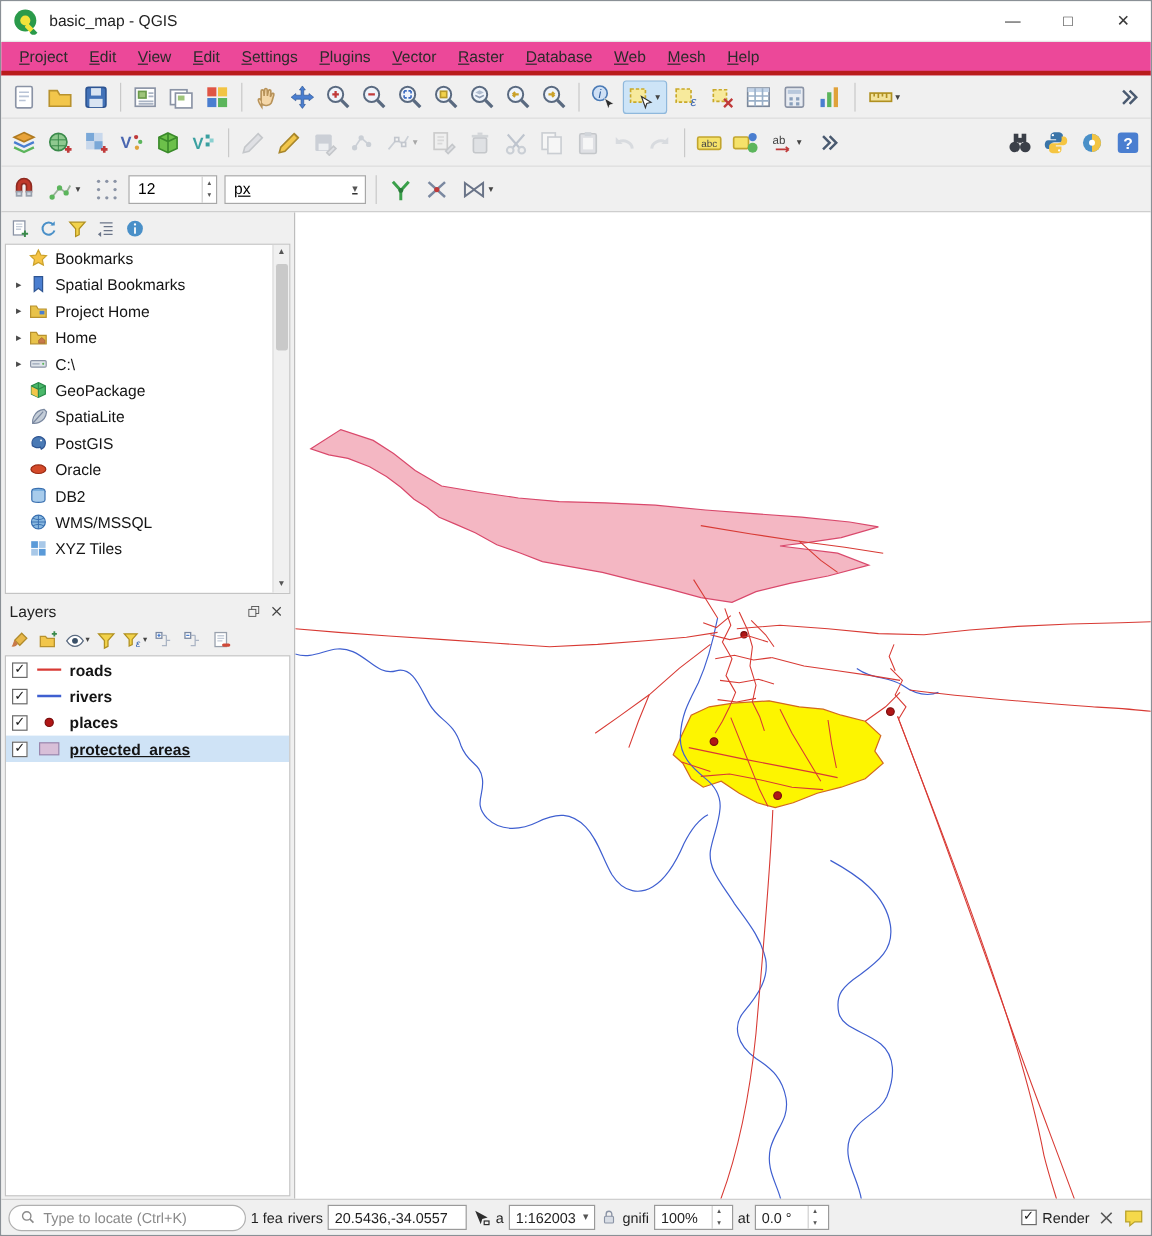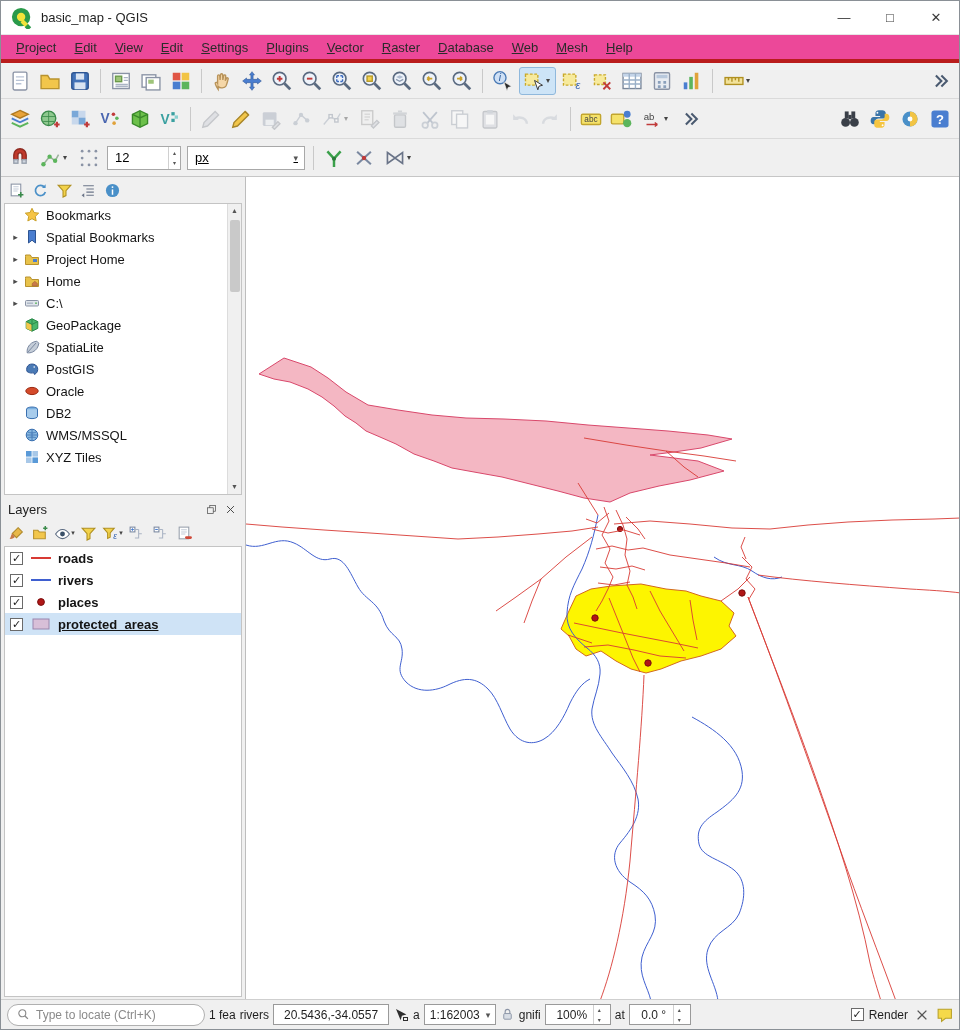--- a/index.html
+++ b/index.html
@@ -71,21 +71,21 @@
 
 .map{flex:1;background:#ffffff;border-left:1px solid #bdbdbd;position:relative;overflow:hidden}
 .map svg{position:absolute;left:0;top:0}
 
 
 .statusbar{position:absolute;left:0;right:0;bottom:0;height:30px;background:#f0f0f0;border-top:1px solid #cfcfcf;display:flex;align-items:center;padding:0 6px;gap:4px;font-size:12px;color:#1f1f1f;white-space:nowrap}
 .locate{display:flex;align-items:center;gap:6px;width:198px;height:22px;border:1px solid #b0b0b0;border-radius:11px;background:#fff;padding:0 9px;flex:0 0 auto}
 .locate input{border:none;outline:none;width:100%;font-size:12px;color:#222;font-family:inherit;background:transparent}
 .locate input::placeholder{color:#8a8a8a}
 .sb-box{height:21px;background:#fff;border:1px solid #9a9a9a;display:flex;align-items:center;font-size:12px;color:#1f1f1f;padding:0 5px}
-.sb-box .bval{flex:1;text-align:center}
+.sb-box .bval{flex:1;}
 .sb-icon{display:flex;align-items:center;justify-content:center}
 .sb-right{margin-left:auto;display:flex;align-items:center;gap:7px}
 .render-wrap{display:flex;align-items:center;gap:5px}
 </style>
 </head>
 <body>
 
 <div class="window">
 
   <div class="titlebar">

